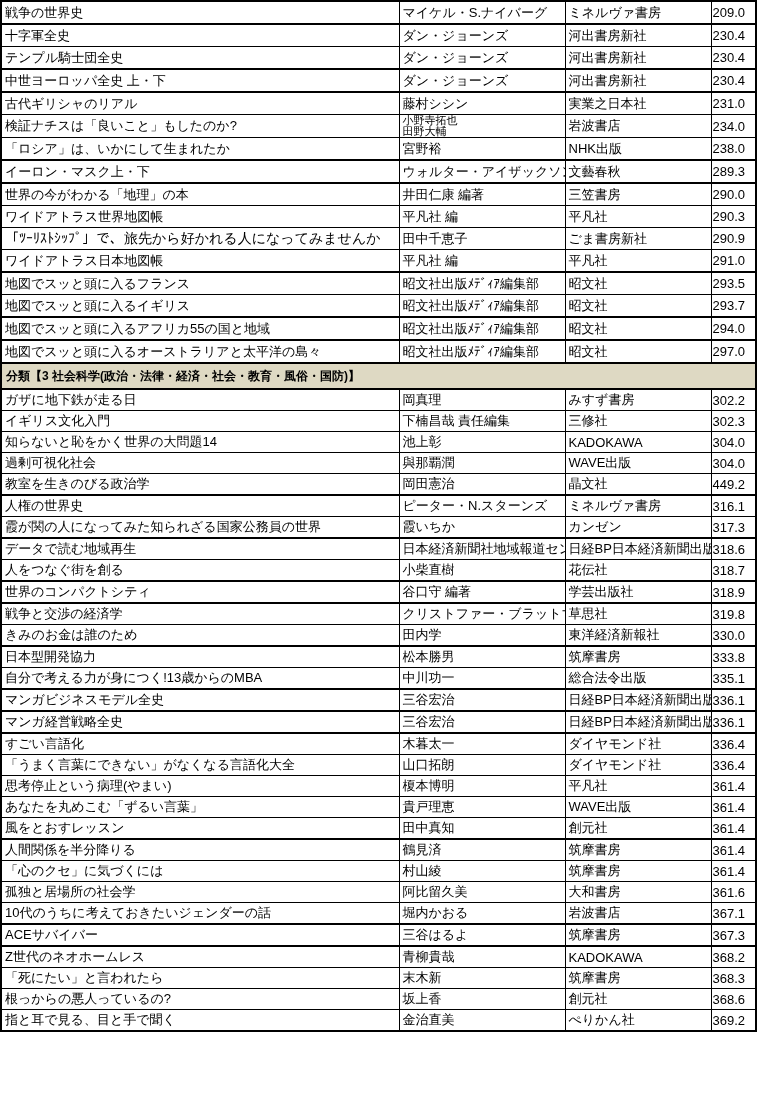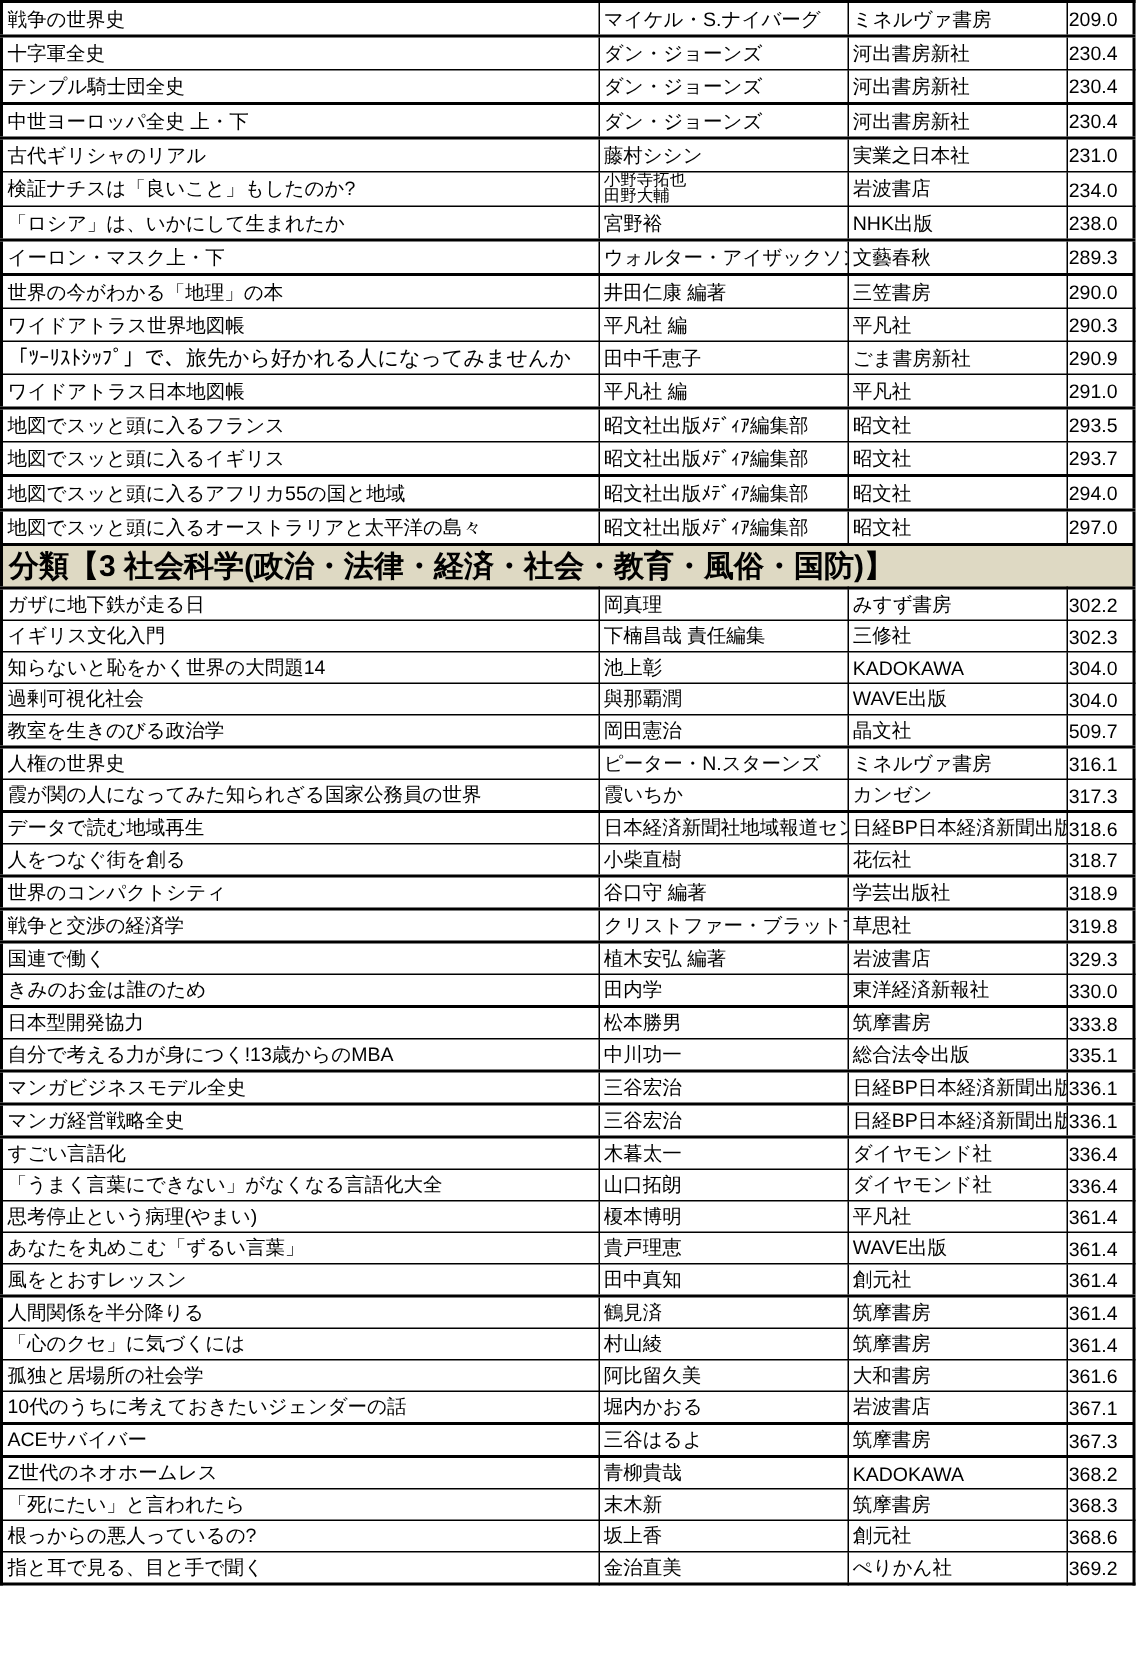--- a/index.html
+++ b/index.html
@@ -24,21 +24,21 @@
     font-size:13px;
     color:#000;
     vertical-align:middle;
   }
   tr.s1 td{height:21px;}
   tr.s2 td{height:20px;}
   tr.group-start td{border-top:2px solid #000;}
   td.num{text-align:left;padding:0 2px 0 1px;margin-top:20px;}
   td.section-td{
     font-weight:bold;
-    font-size:20px;
+    font-size:12px;
     height:24px;
     border-top:2px solid #000;
     border-bottom:2px solid #000;
     padding-left:4px;
   }
   td.small{font-size:14px;}
   td.two-line{
     white-space:pre-line;
     font-size:11px;
     line-height:11px;
@@ -178,21 +178,21 @@
         <tr class="s2">
           <td>過剰可視化社会</td>
           <td>與那覇潤</td>
           <td>WAVE出版</td>
           <td class="num">304.0</td>
         </tr>
         <tr class="s2">
           <td>教室を生きのびる政治学</td>
           <td>岡田憲治</td>
           <td>晶文社</td>
-          <td class="num">509.7</td>
+          <td class="num">449.2</td>
         </tr>
         <tr class="s2 group-start">
           <td>人権の世界史</td>
           <td>ピーター・N.スターンズ</td>
           <td>ミネルヴァ書房</td>
           <td class="num">316.1</td>
         </tr>
         <tr class="s2">
           <td>霞が関の人になってみた知られざる国家公務員の世界</td>
           <td>霞いちか</td>
@@ -215,26 +215,20 @@
           <td>世界のコンパクトシティ</td>
           <td>谷口守 編著</td>
           <td>学芸出版社</td>
           <td class="num">318.9</td>
         </tr>
         <tr class="s2 group-start">
           <td>戦争と交渉の経済学</td>
           <td>クリストファー・ブラットマン</td>
           <td>草思社</td>
           <td class="num">319.8</td>
-        </tr>
-        <tr class="s2 group-start">
-          <td>国連で働く</td>
-          <td>植木安弘 編著</td>
-          <td>岩波書店</td>
-          <td class="num">329.3</td>
         </tr>
         <tr class="s2">
           <td>きみのお金は誰のため</td>
           <td>田内学</td>
           <td>東洋経済新報社</td>
           <td class="num">330.0</td>
         </tr>
         <tr class="s2 group-start">
           <td>日本型開発協力</td>
           <td>松本勝男</td>

